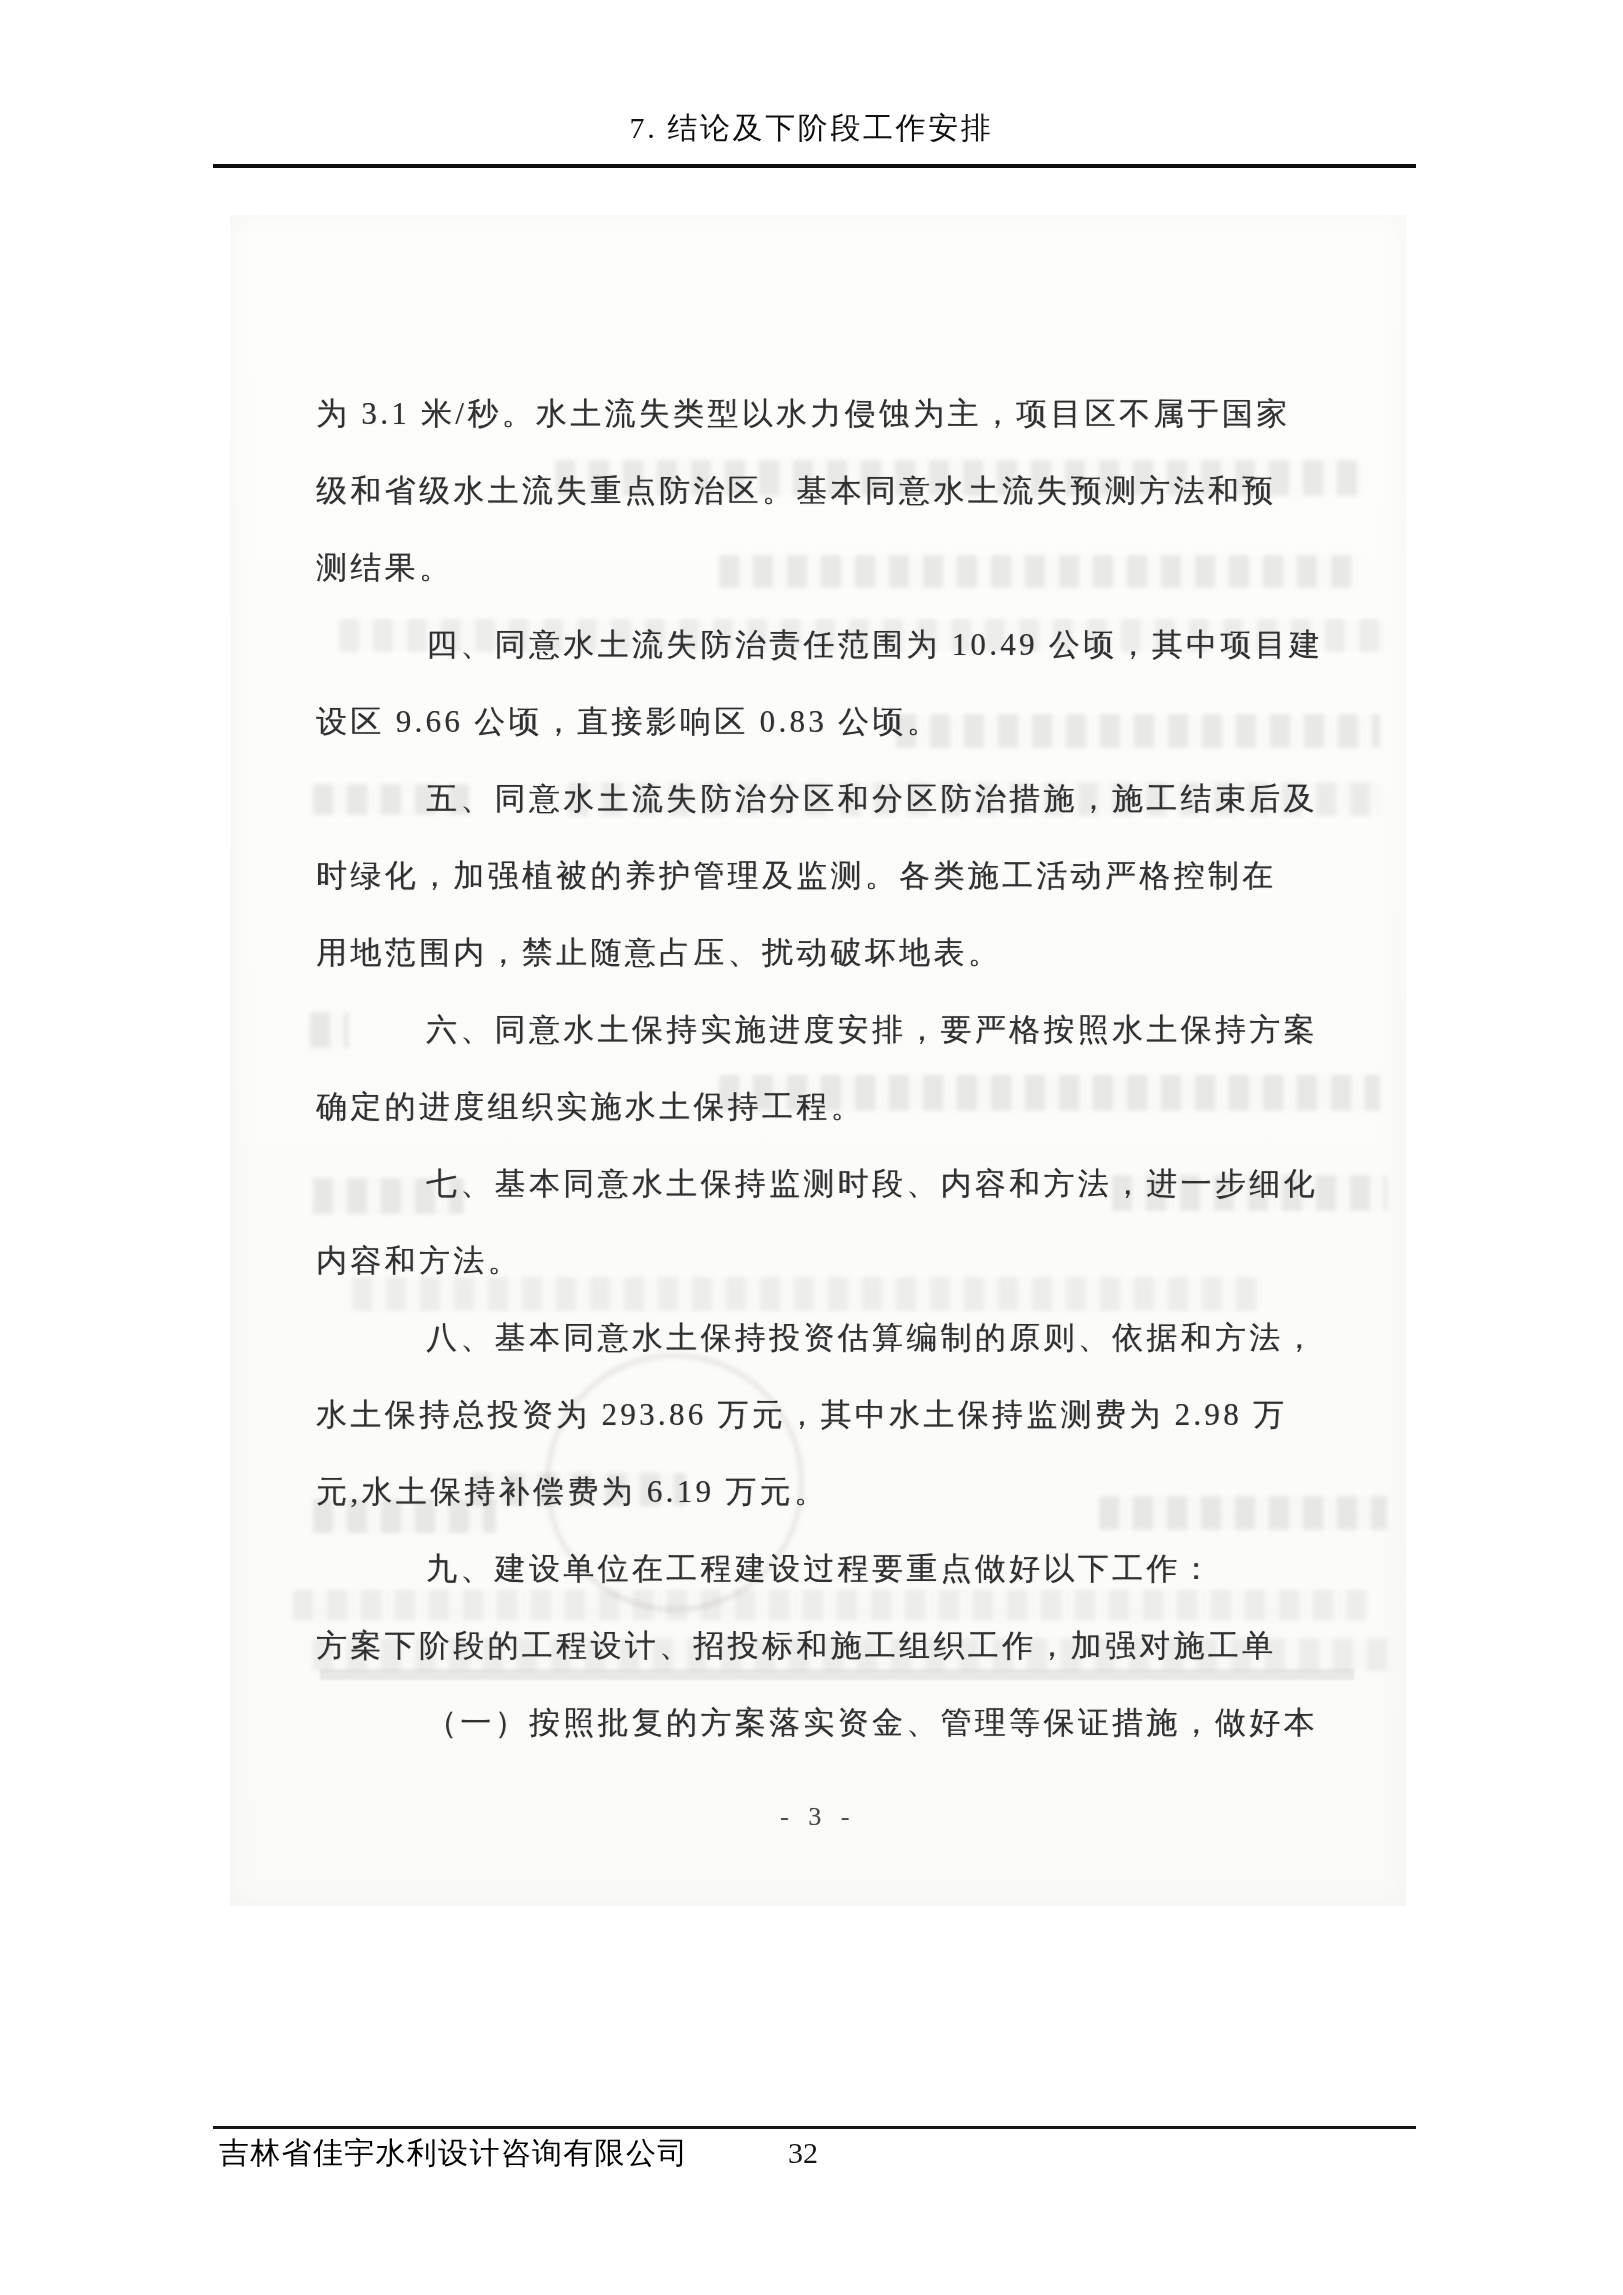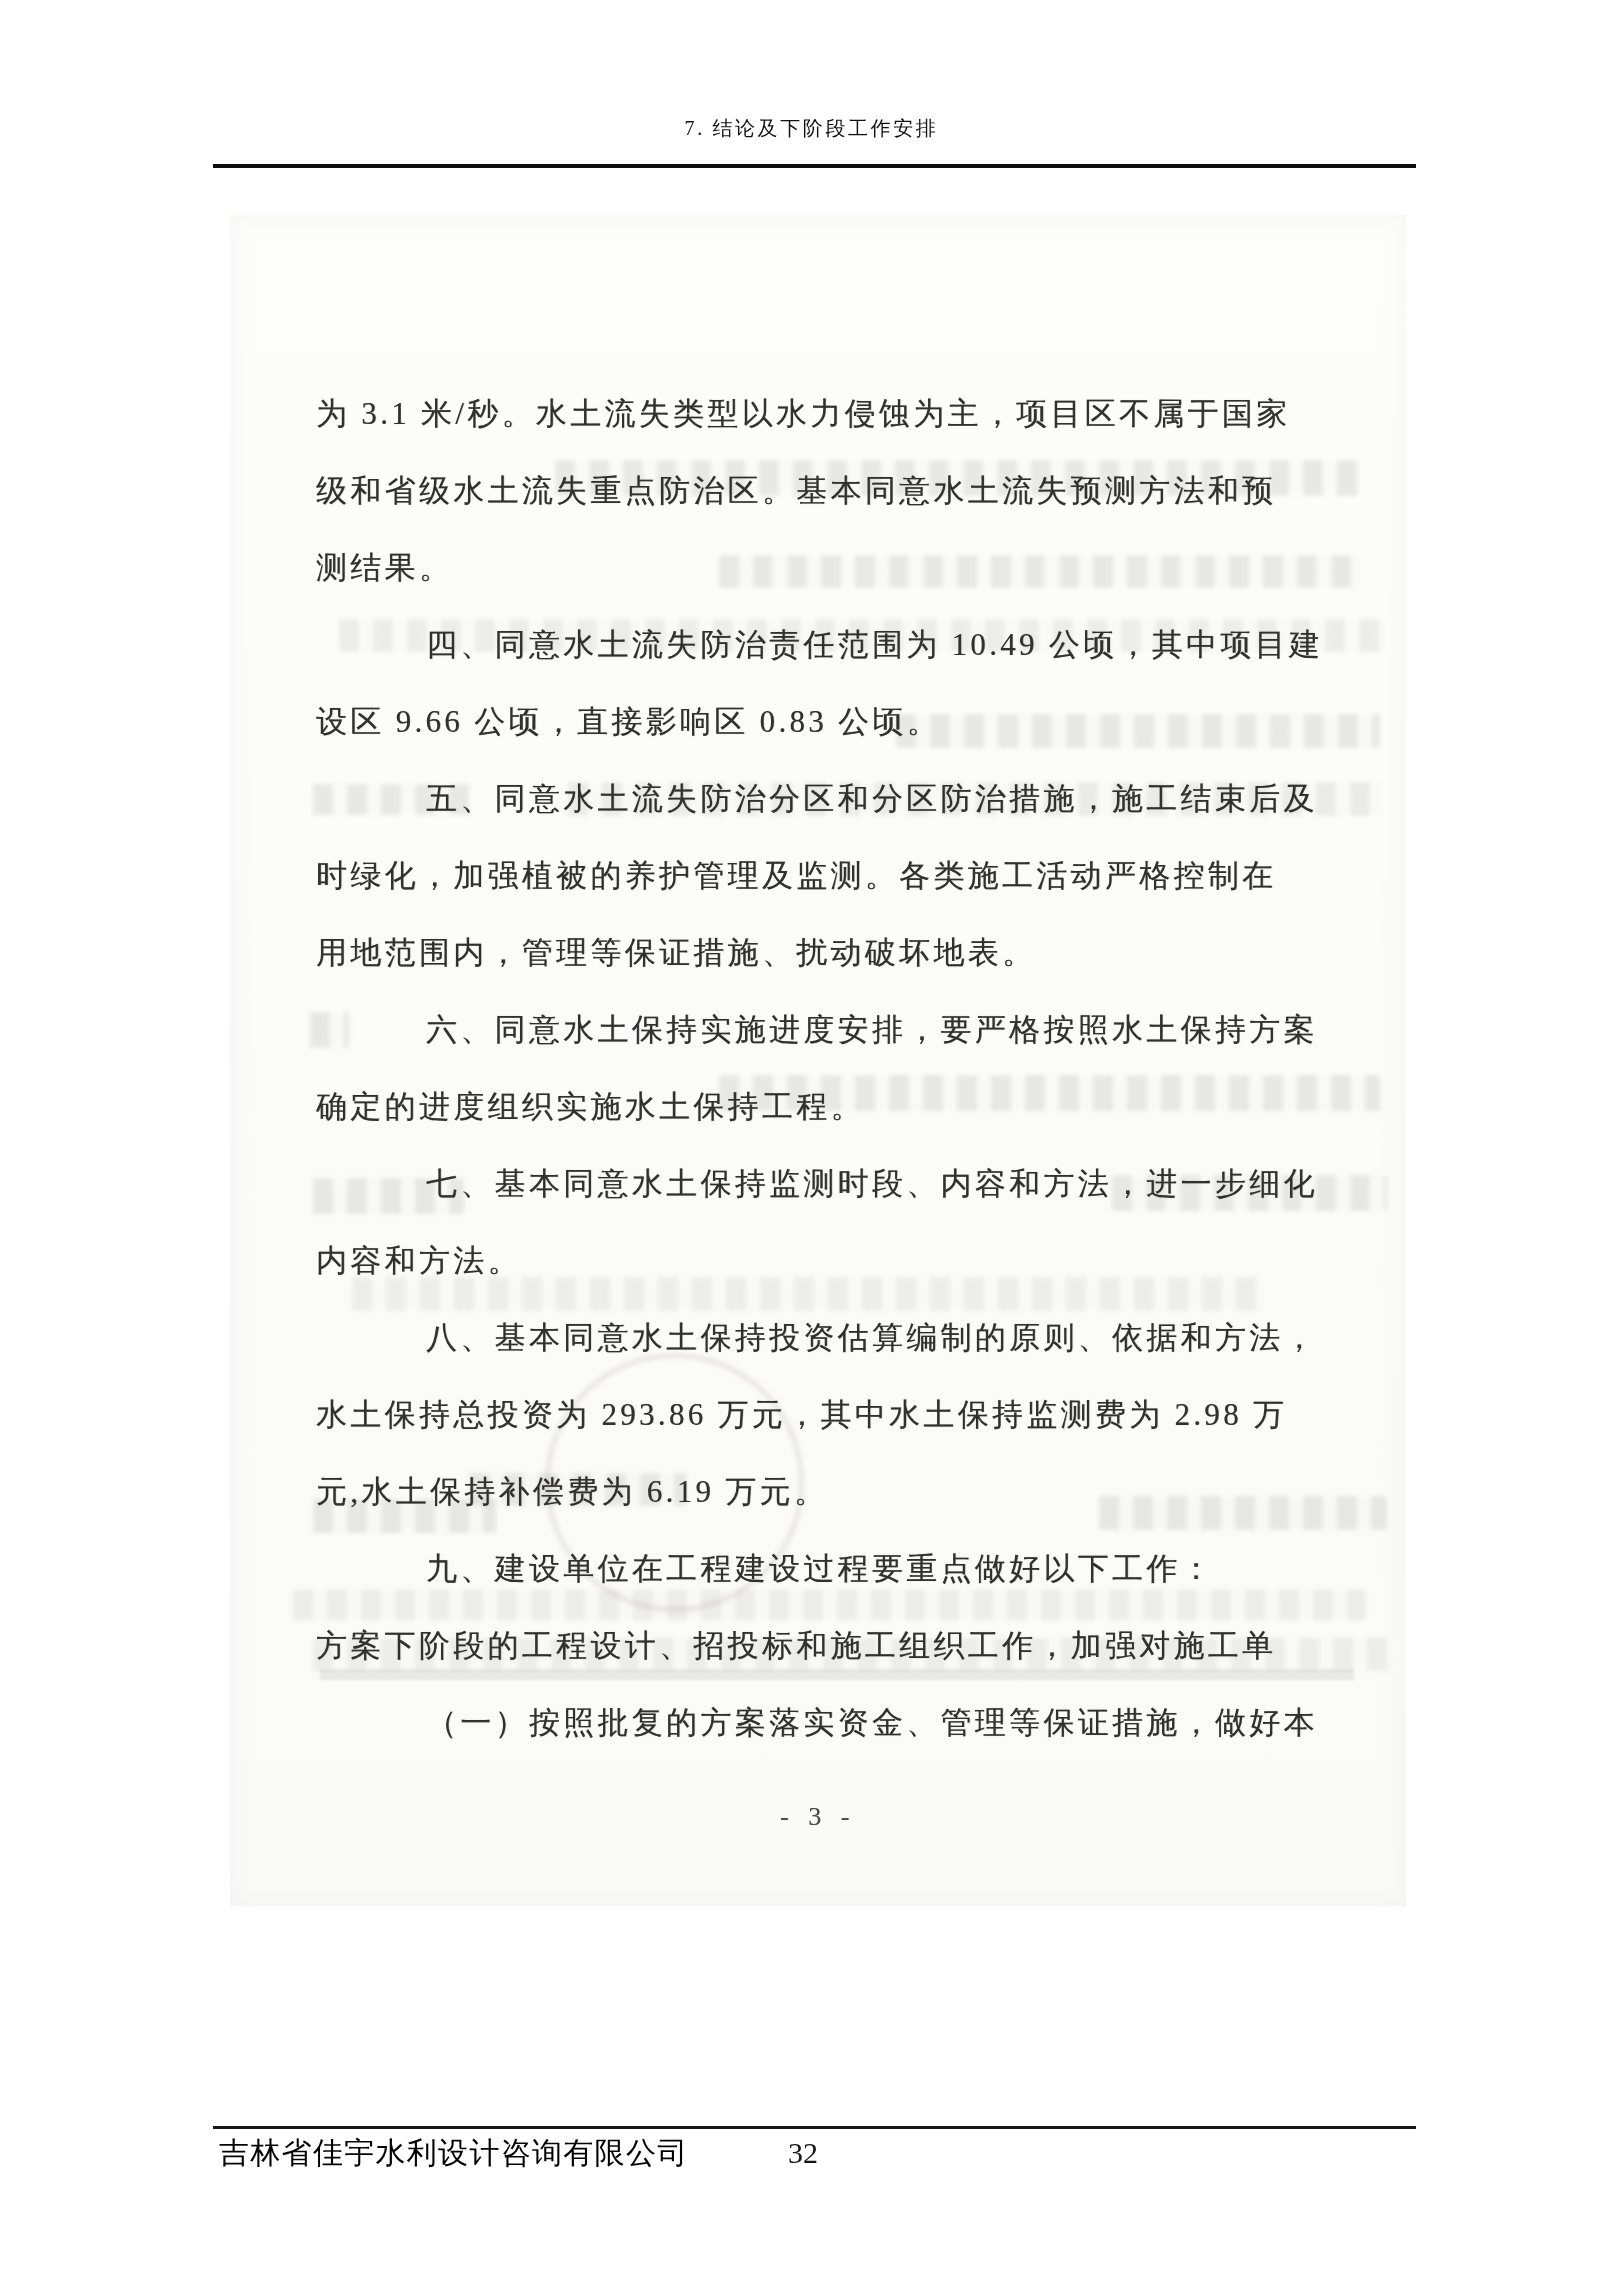--- a/index.html
+++ b/index.html
@@ -7,21 +7,21 @@
     position:relative;
     width:1623px;height:2295px;
     background:#ffffff;
     overflow:hidden;
     font-family:"Liberation Serif","DejaVu Serif",serif;
   }
   
   .header-title{
     position:absolute;left:0;top:105px;width:1623px;
     text-align:center;
-    font-size:20px;line-height:46px;letter-spacing:2.6px;
+    font-size:30px;line-height:46px;letter-spacing:2.6px;
     color:#101010;font-weight:500;
   }
   .header-rule{
     position:absolute;left:213px;top:164px;width:1203px;height:3.9px;
     background:#0d0d0d;
   }
   
   .scan{
     position:absolute;left:230px;top:215px;width:1176px;height:1691px;
     background:linear-gradient(180deg,#fdfdfc 0%,#fbfbfa 55%,#fafaf8 100%);
@@ -104,21 +104,21 @@
     <div class="band" style="left:240px;top:1258px;width:216px;height:33px;"></div>
 
     <div class="scan-text" id="scan-text">
         <div class="line">为 3.1 米/秒。水土流失类型以水力侵蚀为主，项目区不属于国家</div>
         <div class="line">级和省级水土流失重点防治区。基本同意水土流失预测方法和预</div>
         <div class="line">测结果。</div>
         <div class="line indent">四、同意水土流失防治责任范围为 10.49 公顷，其中项目建</div>
         <div class="line">设区 9.66 公顷，直接影响区 0.83 公顷。</div>
         <div class="line indent">五、同意水土流失防治分区和分区防治措施，施工结束后及</div>
         <div class="line">时绿化，加强植被的养护管理及监测。各类施工活动严格控制在</div>
-        <div class="line">用地范围内，管理等保证措施、扰动破坏地表。</div>
+        <div class="line">用地范围内，禁止随意占压、扰动破坏地表。</div>
         <div class="line indent">六、同意水土保持实施进度安排，要严格按照水土保持方案</div>
         <div class="line">确定的进度组织实施水土保持工程。</div>
         <div class="line indent">七、基本同意水土保持监测时段、内容和方法，进一步细化</div>
         <div class="line">内容和方法。</div>
         <div class="line indent">八、基本同意水土保持投资估算编制的原则、依据和方法，</div>
         <div class="line">水土保持总投资为 293.86 万元，其中水土保持监测费为 2.98 万</div>
         <div class="line">元,水土保持补偿费为 6.19 万元。</div>
         <div class="line indent">九、建设单位在工程建设过程要重点做好以下工作：</div>
         <div class="line">方案下阶段的工程设计、招投标和施工组织工作，加强对施工单</div>
         <div class="line indent">（一）按照批复的方案落实资金、管理等保证措施，做好本</div>

